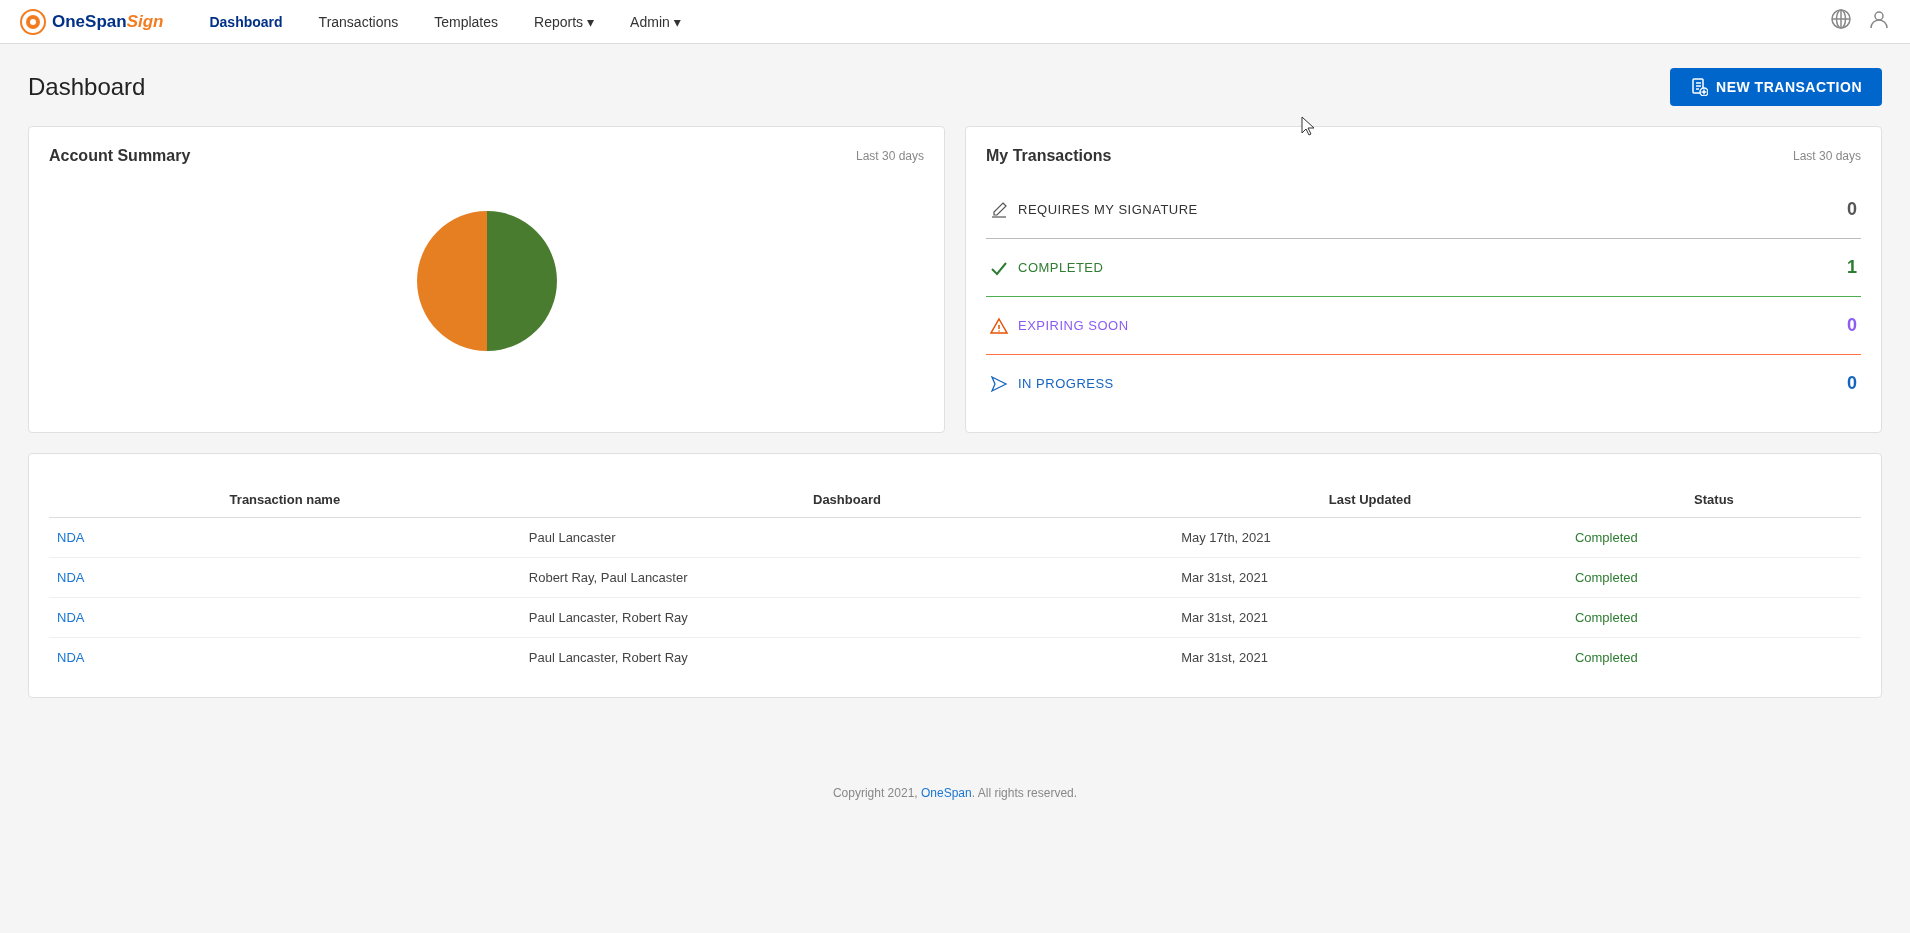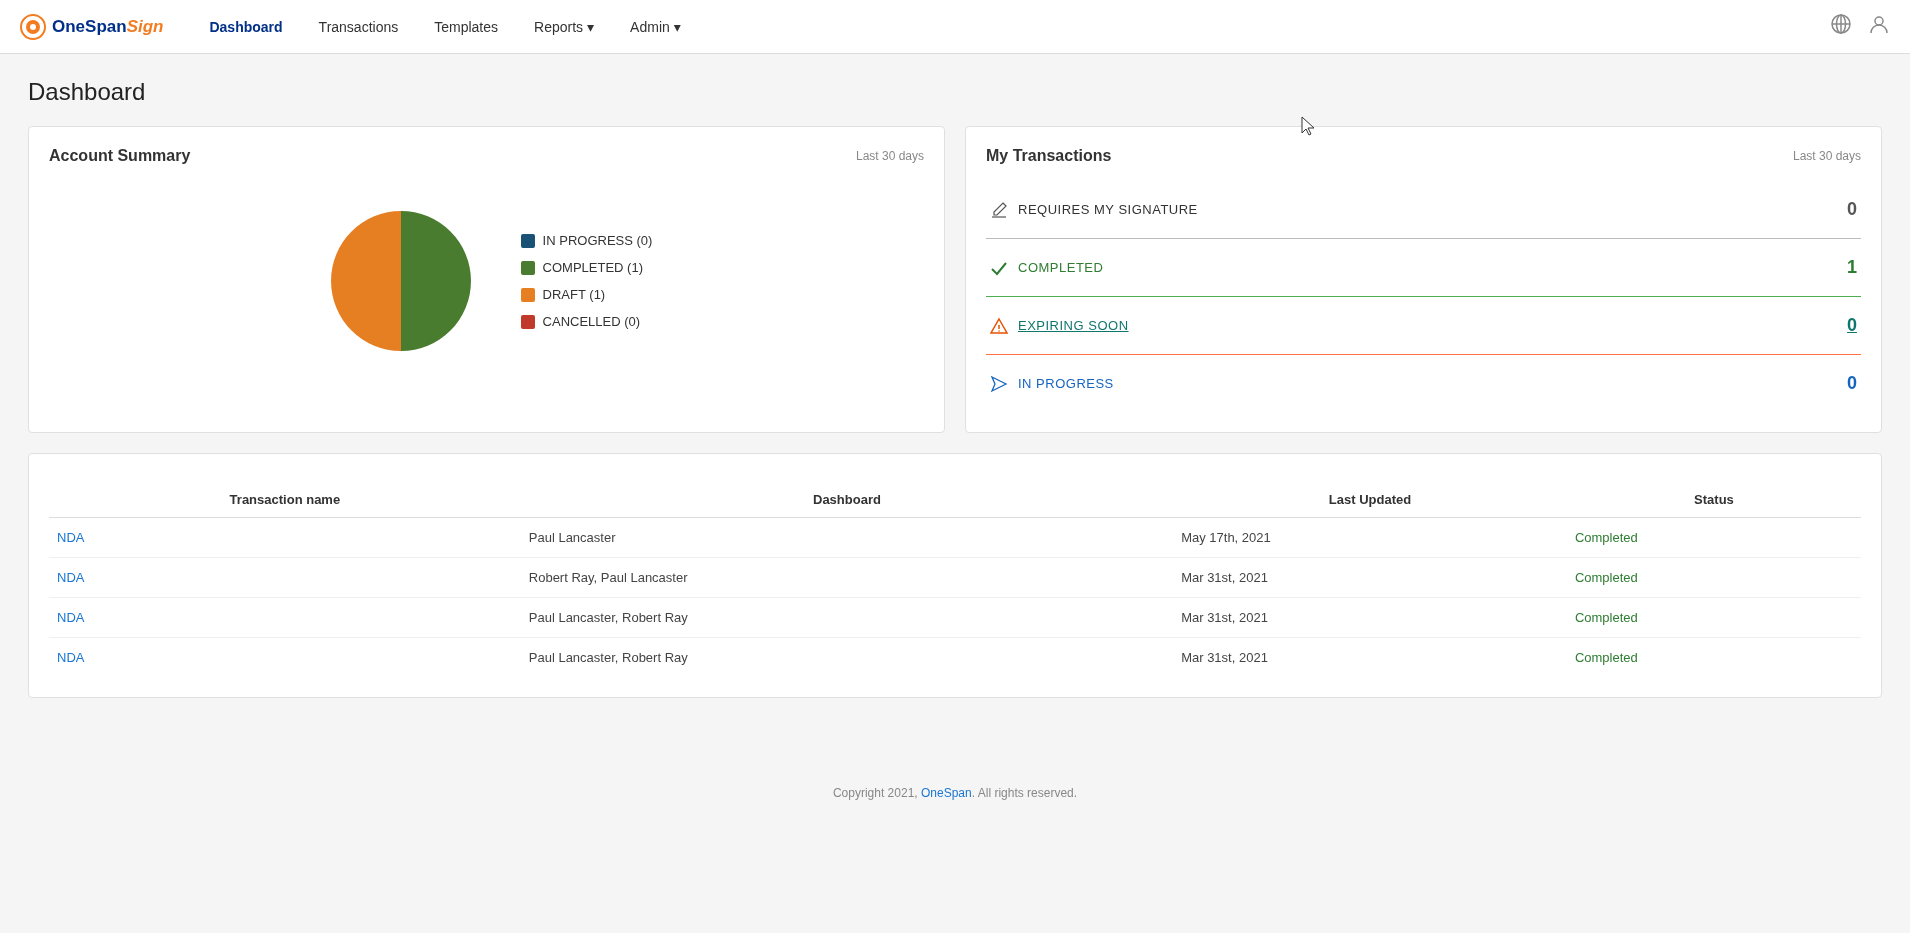--- a/index.html
+++ b/index.html
@@ -1,21 +1,21 @@
 <!DOCTYPE html>
 <html><head>
   <meta charset="utf-8">
   <style>
     * { box-sizing: border-box; margin: 0; padding: 0; }
     body { font-family: 'Segoe UI', Arial, sans-serif; font-size: 14px; color: #333; background: #f5f5f5; }
 
     
     .navbar {
       display: flex; align-items: center; background: #fff;
-      border-bottom: 1px solid #ddd; height: 54px; padding: 8px 20px;
+      border-bottom: 1px solid #ddd; height: 44px; padding: 8px 20px;
       position: relative; z-index: 10; text-align: center;
     }
     .logo { display: flex; align-items: center; margin-right: 32px; text-decoration: none; }
     .logo-icon { width: 26px; height: 26px; margin-right: 6px; }
     .nav-links { display: flex; align-items: center; gap: 8px; }
     .nav-link {
       padding: 8px 14px; color: #333; text-decoration: none; font-size: 14px;
       border-radius: 4px; cursor: pointer; display: flex; align-items: center; gap: 4px;
     }
     .nav-link.active { color: #003087; font-weight: 600; }
@@ -53,21 +53,21 @@
     
     .my-trans-panel { display: flex; flex-direction: column; }
     .trans-row {
       display: flex; align-items: center; justify-content: space-between;
       padding: 18px 4px; border-bottom: 1px solid #e8e8e8;
     }
     .trans-row:last-child { border-bottom: none; }
     .trans-label { display: flex; align-items: center; gap: 10px; font-size: 13px; font-weight: 500; letter-spacing: 0.5px; }
     .trans-count { font-size: 18px; font-weight: 600; }
     .color-green { color: #2e7d32; }
-    .color-orange { color: #0f766e; text-decoration: underline; }
+    .color-orange { color: #8b5cf6; }
     .color-blue { color: #1565c0; }
     .color-gray { color: #555; }
     .border-green { border-bottom-color: #4caf50 !important; }
     .border-orange { border-bottom-color: #ff7043 !important; }
     .border-blue { border-bottom-color: #1976d2 !important; }
     .border-gray { border-bottom-color: #bbb !important; }
 
     
     .recent-header { display: flex; align-items: center; gap: 12px; margin-bottom: 4px; }
     .view-all { color: #1976d2; text-decoration: none; font-size: 13px; cursor: pointer; }
@@ -142,56 +142,50 @@
         <circle cx="11" cy="8" r="4" stroke="#888" stroke-width="1.5"></circle>
         <path d="M3 20c0-4.418 3.582-8 8-8s8 3.582 8 8" stroke="#888" stroke-width="1.5"></path>
       </svg>
     </button>
   </div>
 </nav>
 
 <div class="page">
   <div class="page-header">
     <h1 class="page-title">Dashboard</h1>
+    <button class="new-transaction-btn">
+      <svg width="18" height="18" viewBox="0 0 18 18" fill="none">
+        <rect x="3" y="1" width="10" height="14" rx="1" stroke="white" stroke-width="1.5"></rect>
+        <line x1="6" y1="5" x2="11" y2="5" stroke="white" stroke-width="1.5"></line>
+        <line x1="6" y1="8" x2="11" y2="8" stroke="white" stroke-width="1.5"></line>
+        <line x1="6" y1="11" x2="9" y2="11" stroke="white" stroke-width="1.5"></line>
+        <circle cx="14" cy="14" r="4" fill="#0066cc" stroke="white" stroke-width="1.5"></circle>
+        <line x1="14" y1="11.5" x2="14" y2="16.5" stroke="white" stroke-width="1.5"></line>
+        <line x1="11.5" y1="14" x2="16.5" y2="14" stroke="white" stroke-width="1.5"></line>
+      </svg>
+      <span>NEW TRANSACTION</span>
+    </button>
   </div>
 
   <div class="content-grid">
 
     <div class="panel">
       <div class="panel-header">
         <span class="panel-title">Account Summary</span>
         <span class="panel-subtitle">Last 30 days</span>
       </div>
       <div class="chart-area">
 
         <div class="pie-container">
           <svg class="pie" viewBox="0 0 160 160">
 
             <path d="M80,80 L80,10 A70,70 0 0,0 80,150 Z" fill="#e67e22"></path>
 
             <path d="M80,80 L80,10 A70,70 0 0,1 80,150 Z" fill="#4a7c2f"></path>
           </svg>
-        </div>
-        <div class="legend">
-          <div class="legend-item">
-            <div class="legend-dot" style="background:#1a5276;"></div>
-            <span>IN PROGRESS (0)</span>
-          </div>
-          <div class="legend-item">
-            <div class="legend-dot" style="background:#4a7c2f;"></div>
-            <span>COMPLETED (1)</span>
-          </div>
-          <div class="legend-item">
-            <div class="legend-dot" style="background:#e67e22;"></div>
-            <span>DRAFT (1)</span>
-          </div>
-          <div class="legend-item">
-            <div class="legend-dot" style="background:#c0392b;"></div>
-            <span>CANCELLED (0)</span>
-          </div>
         </div>
       </div>
     </div>
 
     <div class="panel my-trans-panel">
       <div class="panel-header">
         <span class="panel-title">My Transactions</span>
         <span class="panel-subtitle">Last 30 days</span>
       </div>
 

